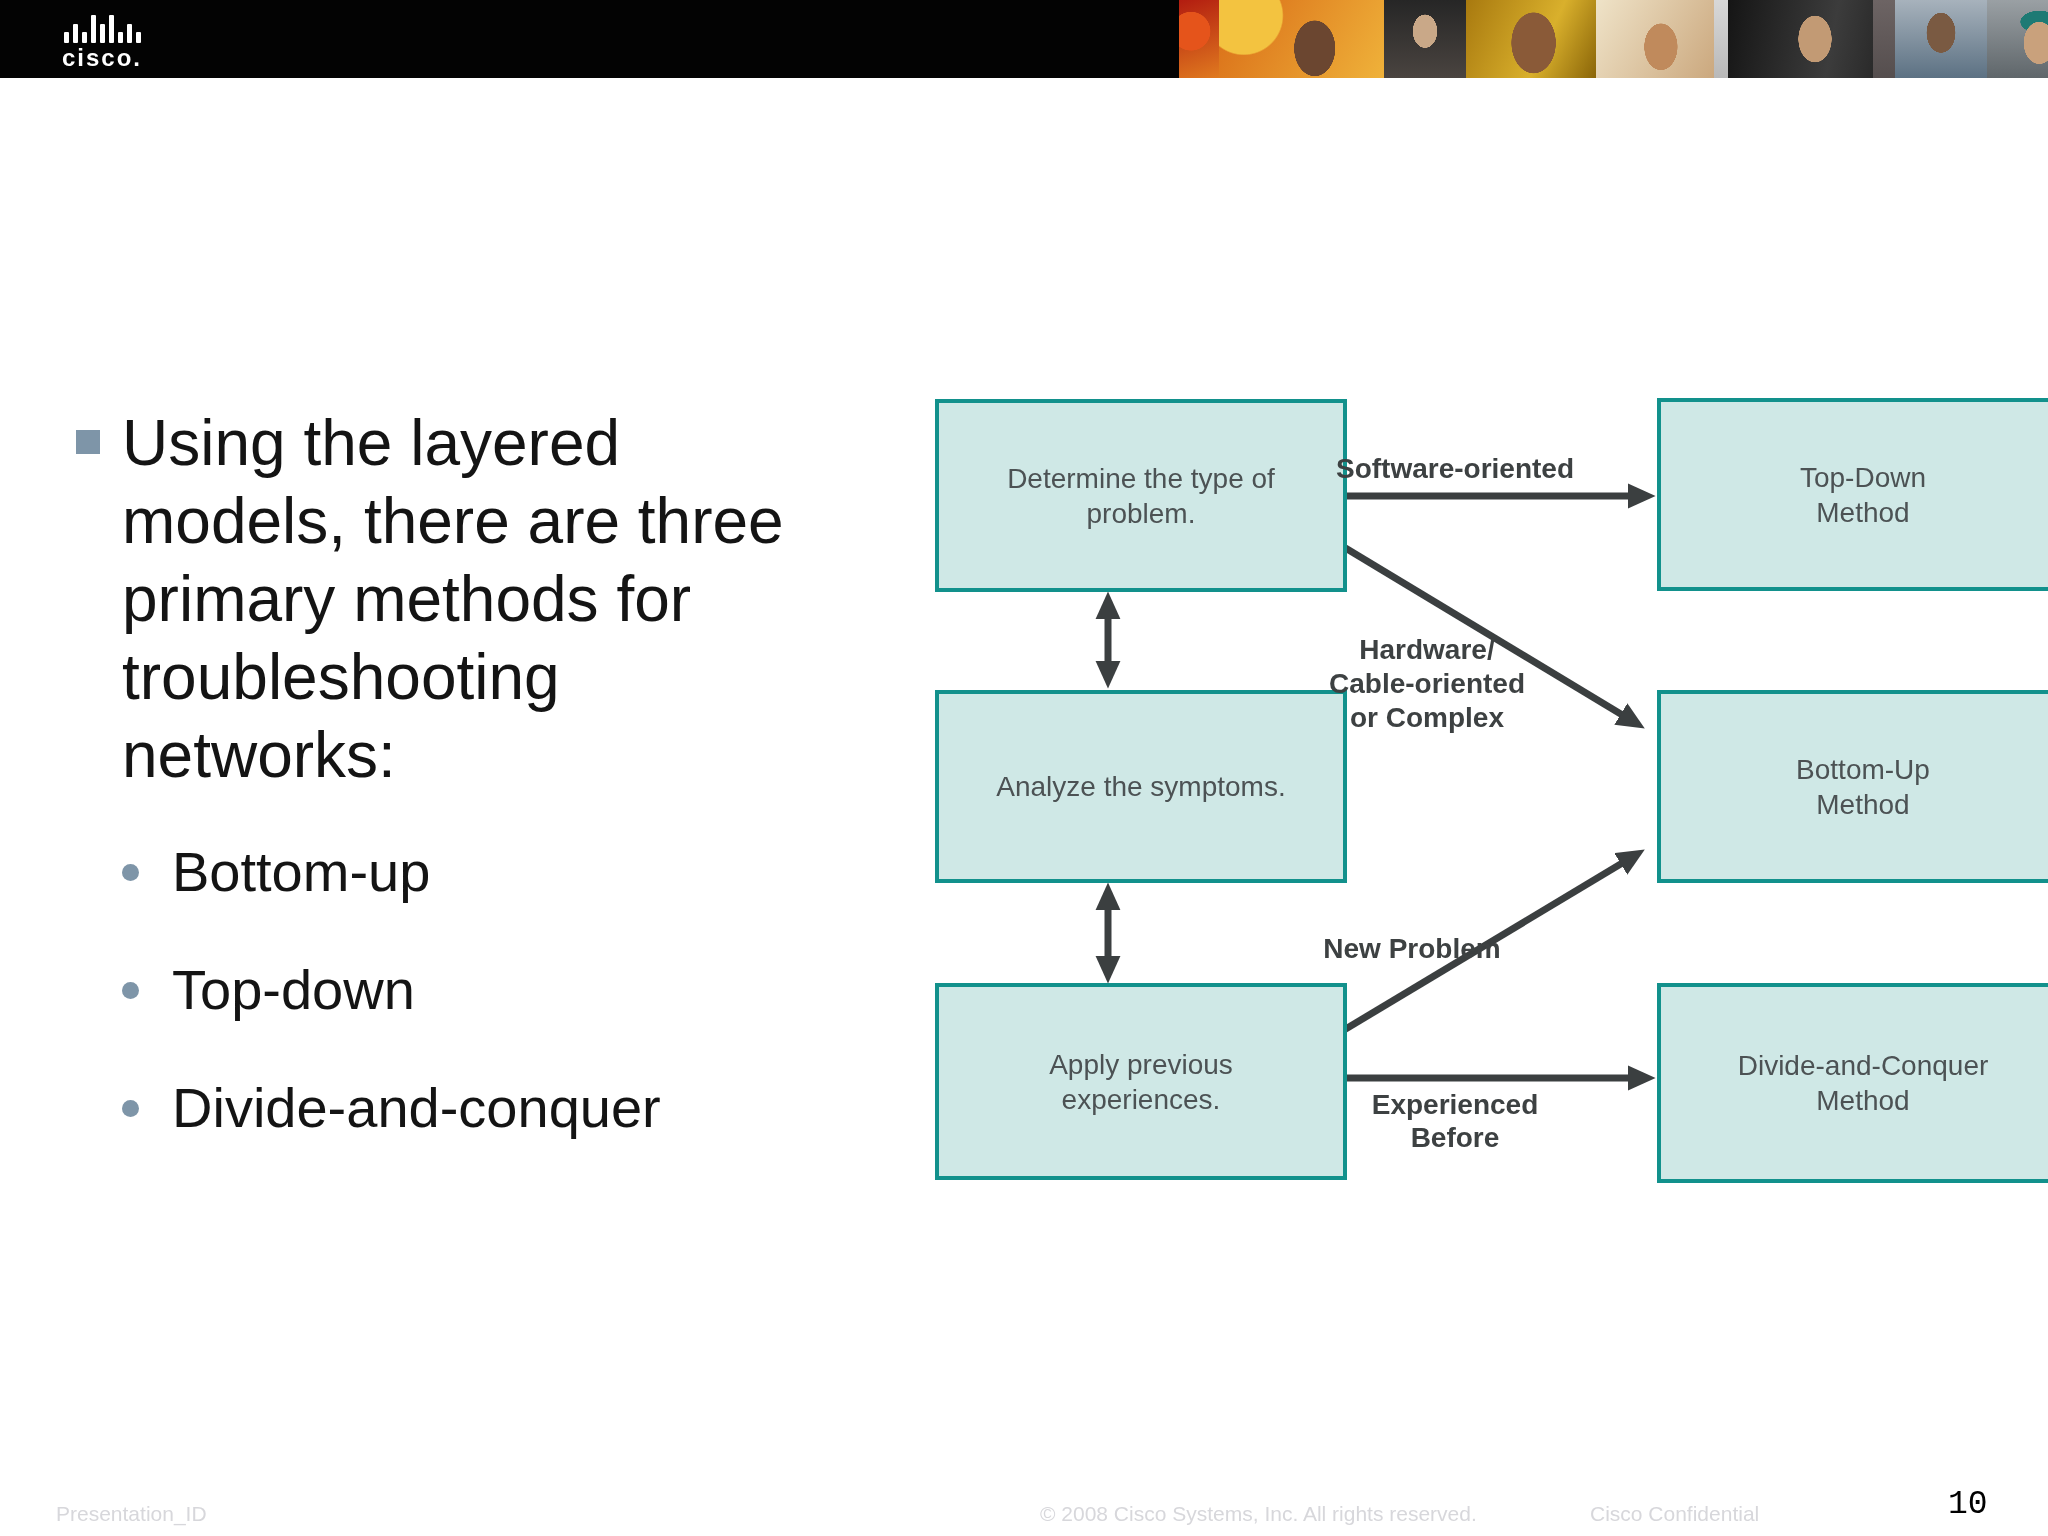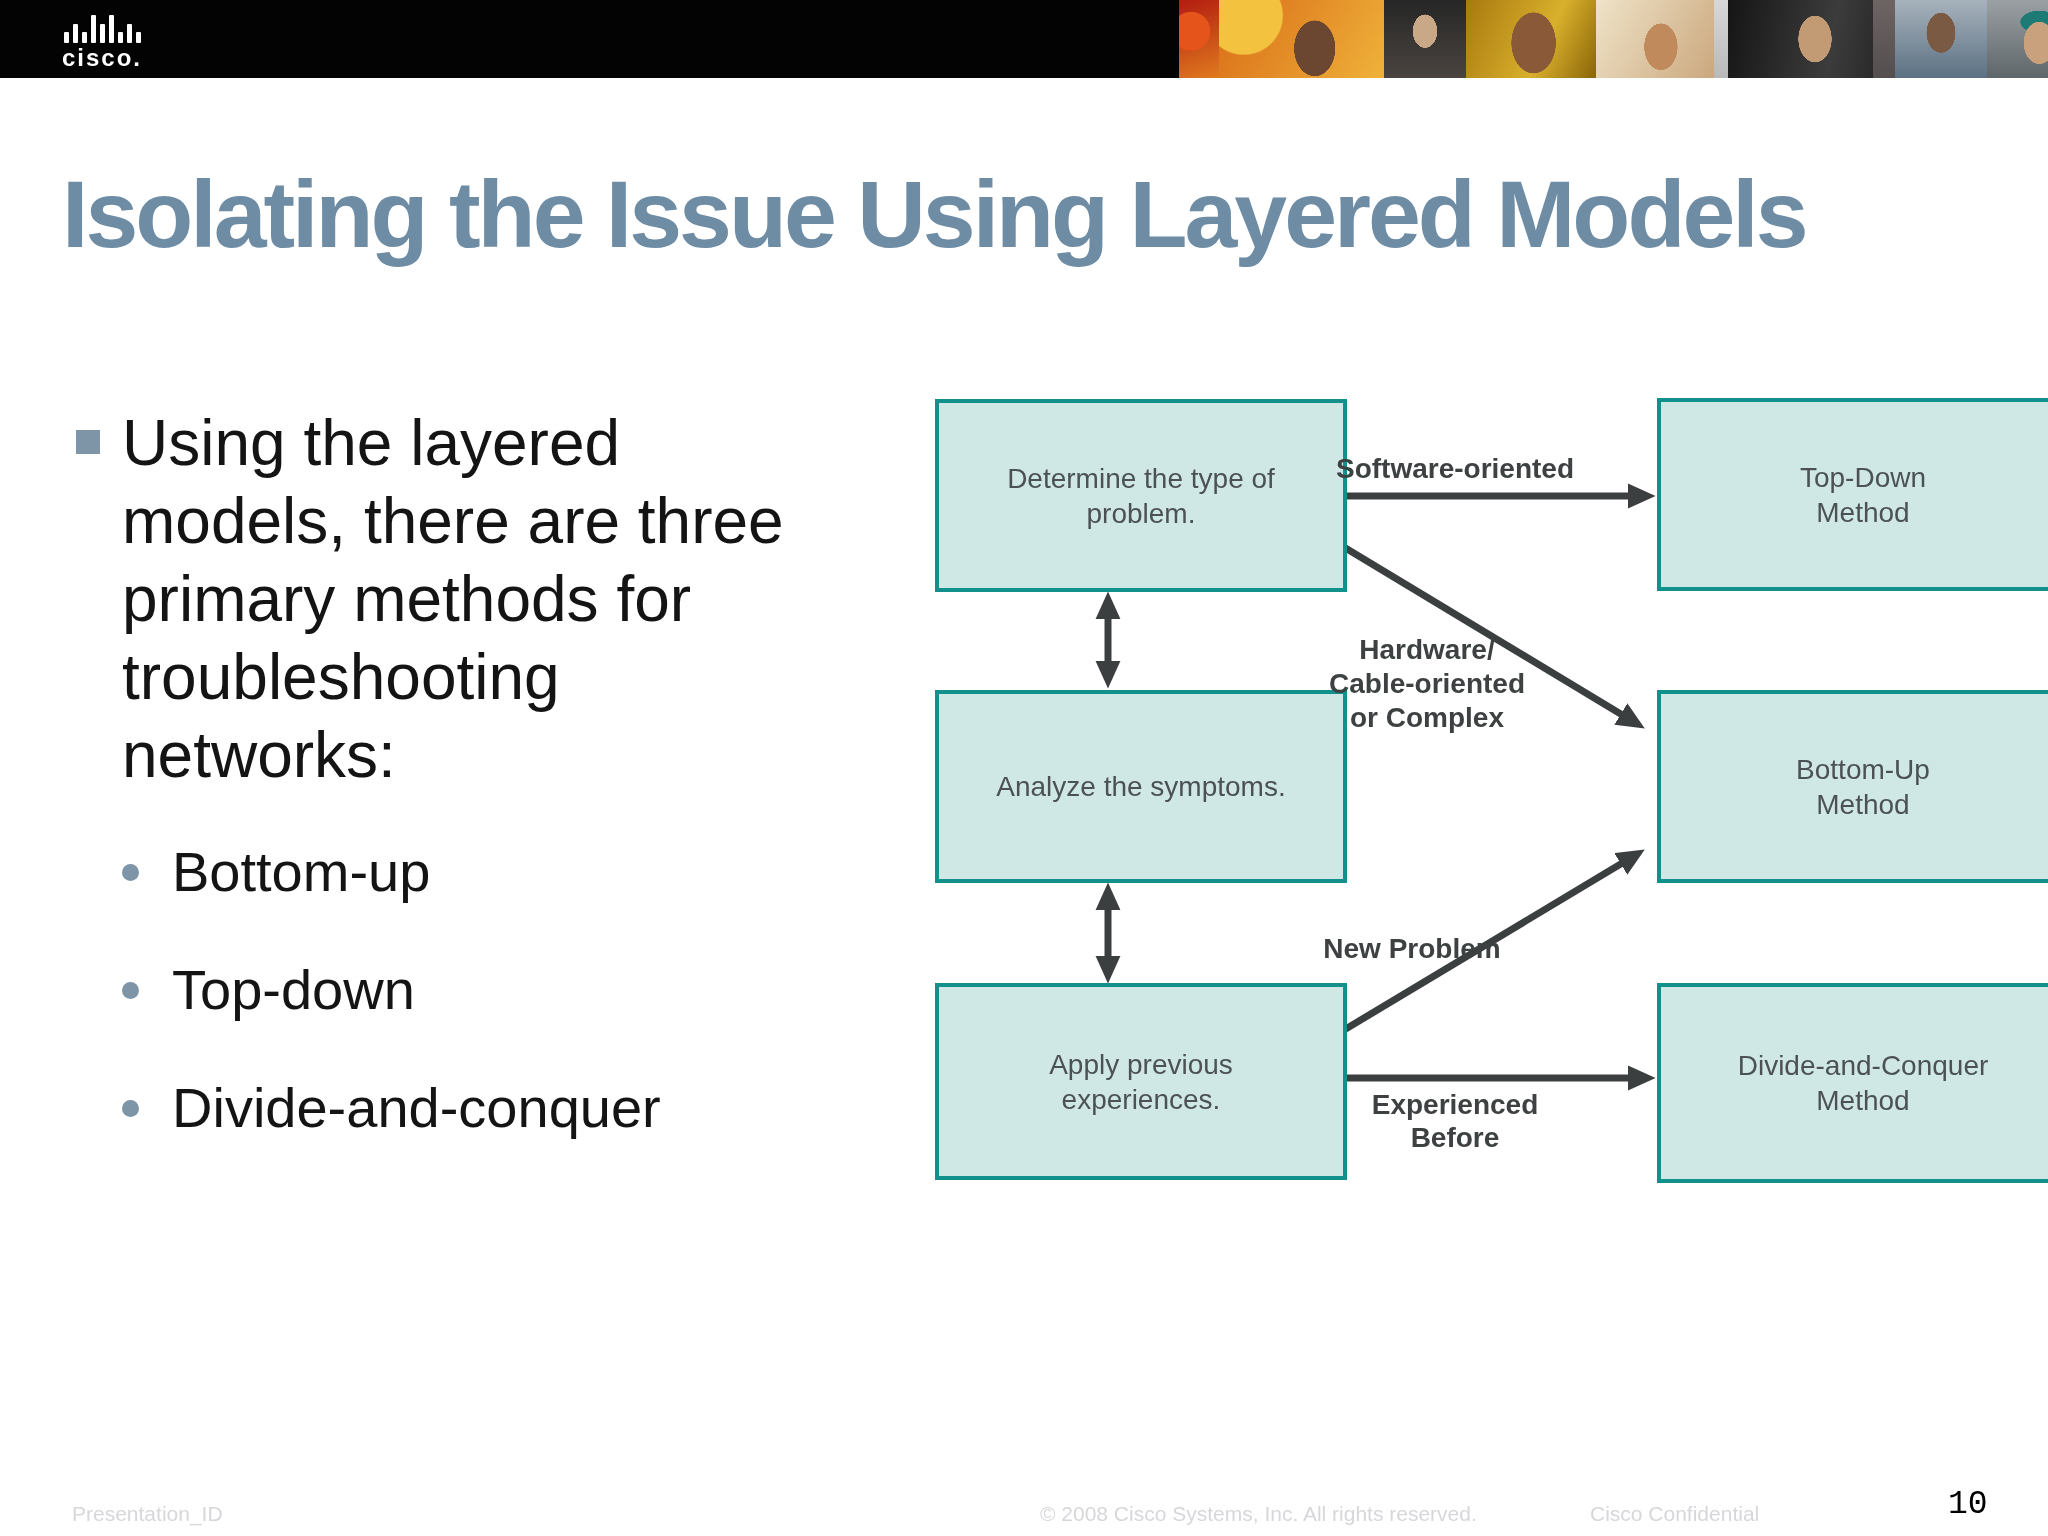--- a/index.html
+++ b/index.html
@@ -62,21 +62,21 @@
 
   .alabel{position:absolute;font-weight:bold;color:#3d4142;font-size:28px;
           text-align:center;white-space:pre-line;line-height:34px;}
   .lb-software   {left:1300px;top:452px;width:310px;}
   .lb-hardware   {left:1277px;top:633px;width:300px;}
   .lb-newproblem {left:1292px;top:932px;width:240px;}
   .lb-experienced{left:1330px;top:1088px;width:250px;line-height:33px;}
 
   
   .footer-item{position:absolute;font-size:21px;color:#d7d7db;}
-  .ft-pid{left:72px;top:1502px;}
+  .ft-pid{left:56px;top:1502px;}
   .ft-copy{left:1040px;top:1502px;}
   .ft-conf{left:1590px;top:1502px;}
   .ft-page{left:1948px;top:1486px;font-size:33px;color:#000000;font-family:Liberation Mono, monospace;}
 </style>
 </head>
 <body>
 
 <div class="slide">
 
   <header class="topbar">
@@ -101,21 +101,20 @@
       <div class="ph4"></div>
       <div class="ph5"></div>
       <div class="ph6"></div>
       <div class="ph7"></div>
       <div class="ph8"></div>
       <div class="ph9"></div>
       <div class="ph10"></div>
     </div>
   </header>
 
-  <h1 class="title">Isolating the Issue Using Layered Models</h1>
 
   <div class="bullet-square"></div>
   <div class="bullet-main">Using the layered
 models, there are three
 primary methods for
 troubleshooting
 networks:</div>
 
   <div class="subitem sub1">
     <span class="dot"></span>

